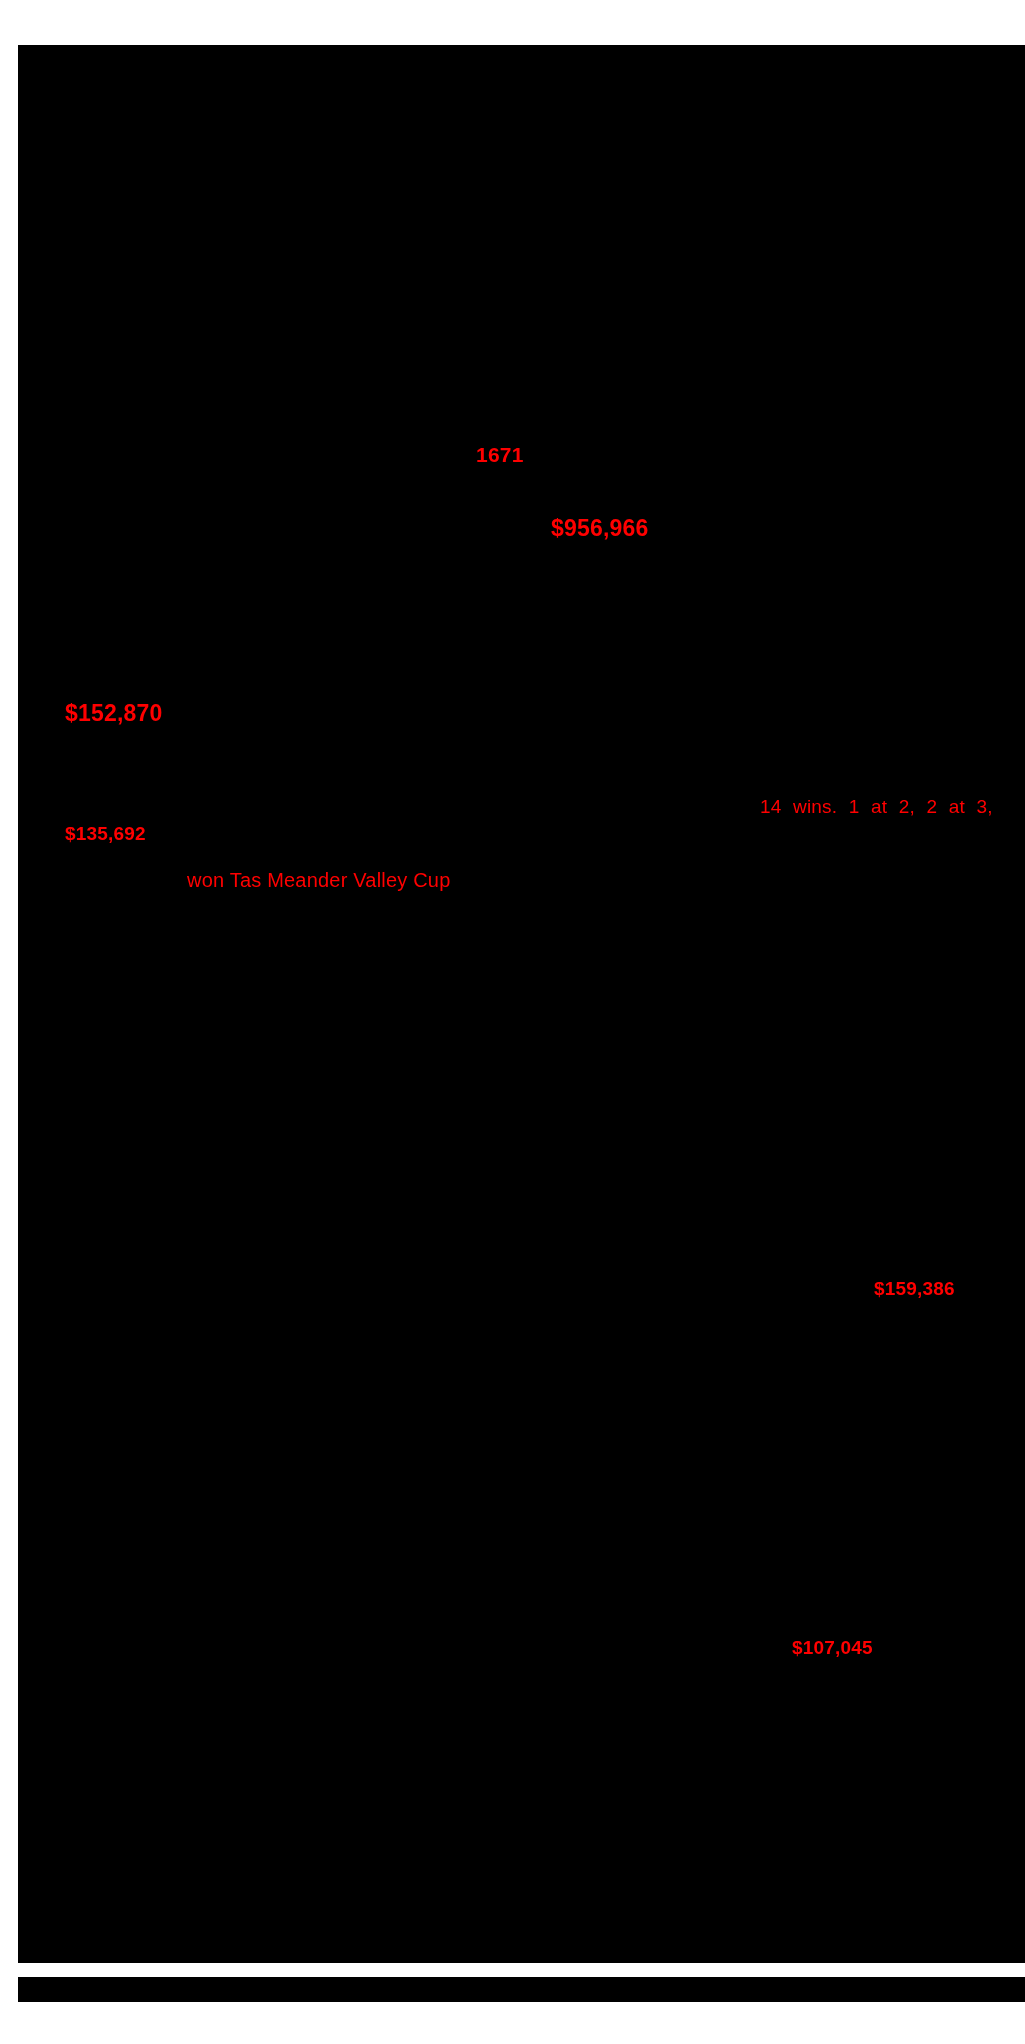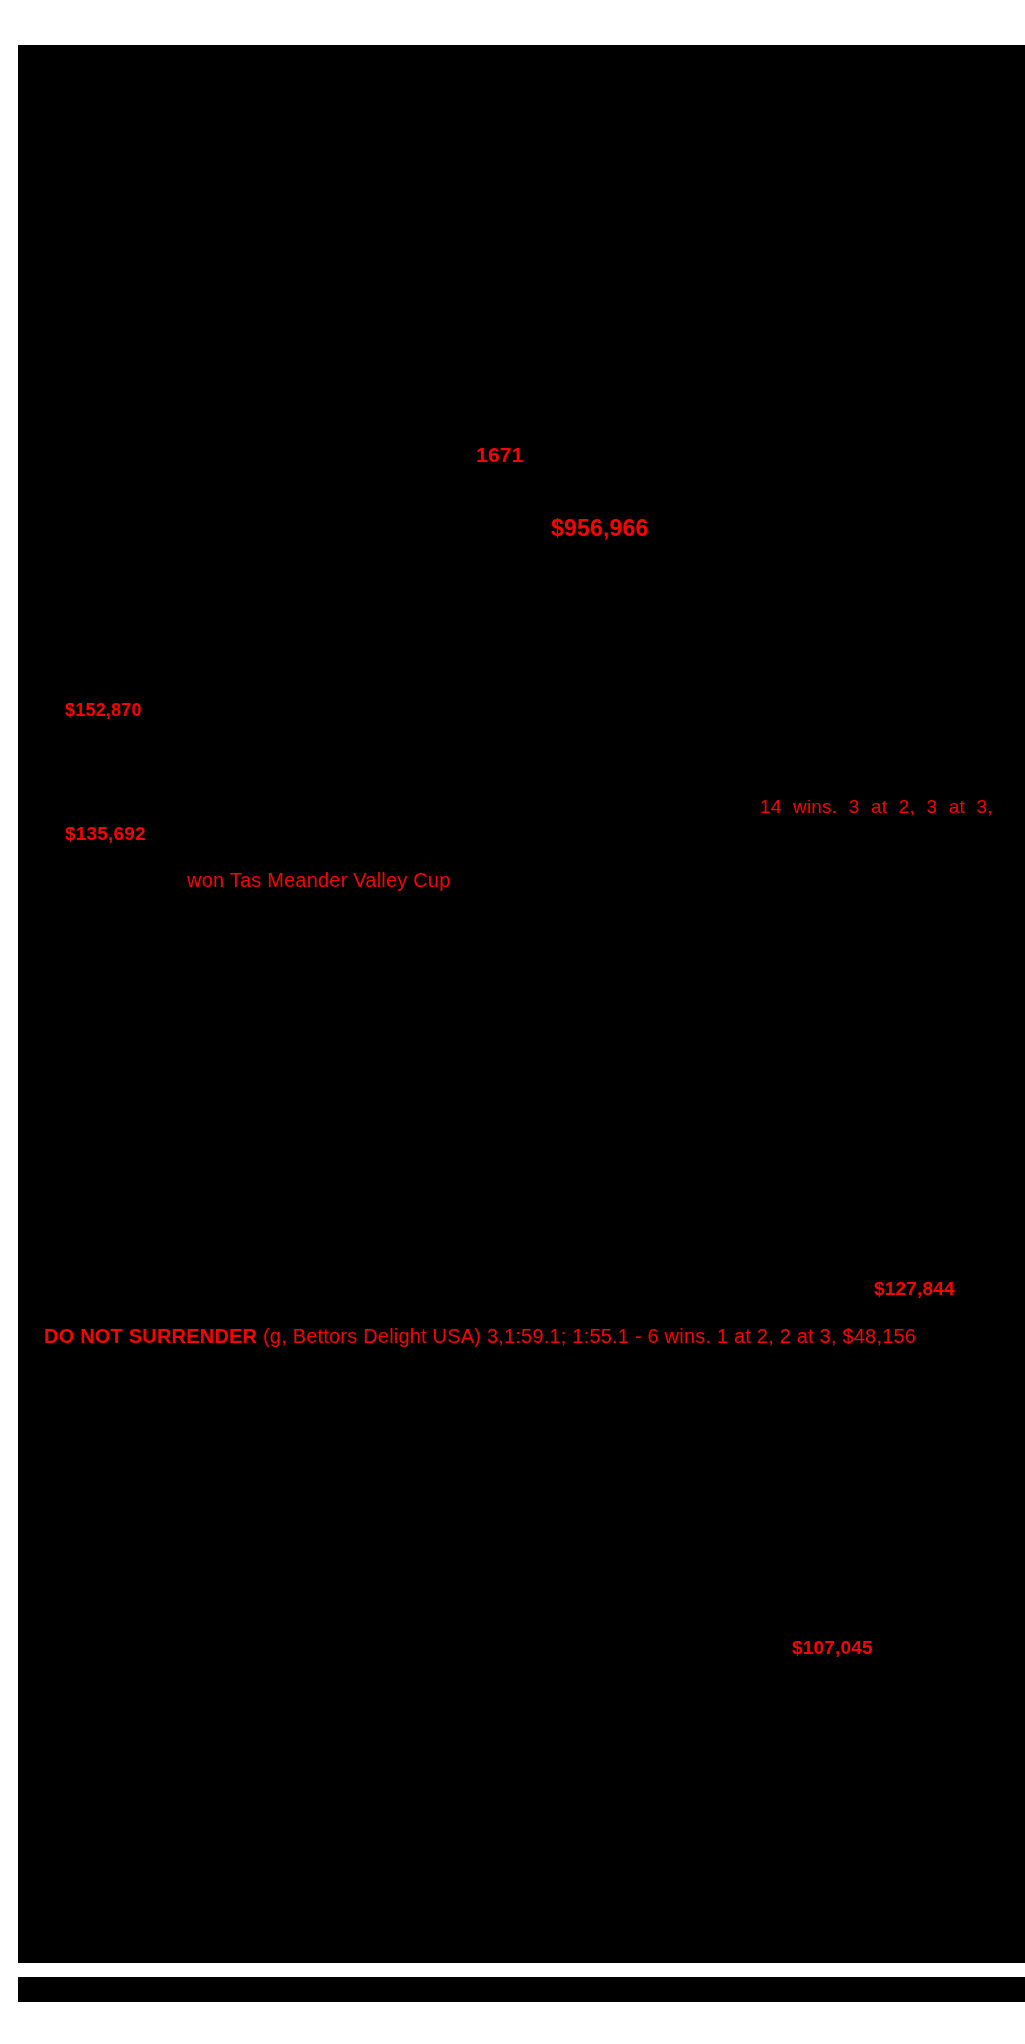--- a/index.html
+++ b/index.html
@@ -36,21 +36,21 @@
     position: absolute;
     color: #ff0000;
     white-space: nowrap;
     line-height: 1.1;
     letter-spacing: 0.2px;
   }
   .b { font-weight: bold; }
 
   .hl-lot    { left: 468px; top: 443px;  font-size: 21px; }
   .hl-e1     { left: 543px; top: 516px;  font-size: 23px; }
-  .hl-e2     { left: 57px;  top: 701px;  font-size: 18px; }
+  .hl-e2     { left: 57px;  top: 701px;  font-size: 23px; }
   .hl-wins   { left: 752px; top: 797px;  font-size: 19px; word-spacing: 6px; }
   .hl-e3     { left: 57px;  top: 824px;  font-size: 19px; text-align: center; }
   .hl-cup    { left: 179px; top: 869px;  font-size: 20px; text-align: right; }
   .hl-e4     { left: 866px; top: 1279px; font-size: 19px; }
   .hl-horse  { left: 36px;  top: 1325px; font-size: 20px; }
   .hl-e5     { left: 784px; top: 1638px; font-size: 19px; }
 </style>
 </head>
 <body>
 
@@ -58,27 +58,24 @@
 
   <div class="scan-main"></div>
   <div class="scan-footer"></div>
 
   <span class="hl b hl-lot">1671</span>
 
   <span class="hl b hl-e1">$956,966</span>
 
   <span class="hl b hl-e2">$152,870</span>
 
-  <span class="hl hl-wins">14 wins. 3 at 2, 3 at 3,</span>
+  <span class="hl hl-wins">14 wins. 1 at 2, 2 at 3,</span>
 
   <span class="hl b hl-e3">$135,692</span>
 
   <span class="hl hl-cup">won Tas Meander Valley Cup</span>
 
-  <span class="hl b hl-e4">$127,844</span>
+  <span class="hl b hl-e4">$159,386</span>
 
-  <span class="hl hl-horse">
-    <span class="b">DO NOT SURRENDER</span><span> (g, Bettors Delight USA) 3,1:59.1; 1:55.1 - 6 wins. 1 at 2, 2 at 3, $48,156</span>
-  </span>
 
   <span class="hl b hl-e5">$107,045</span>
 
 </div>
 
 </body></html>

